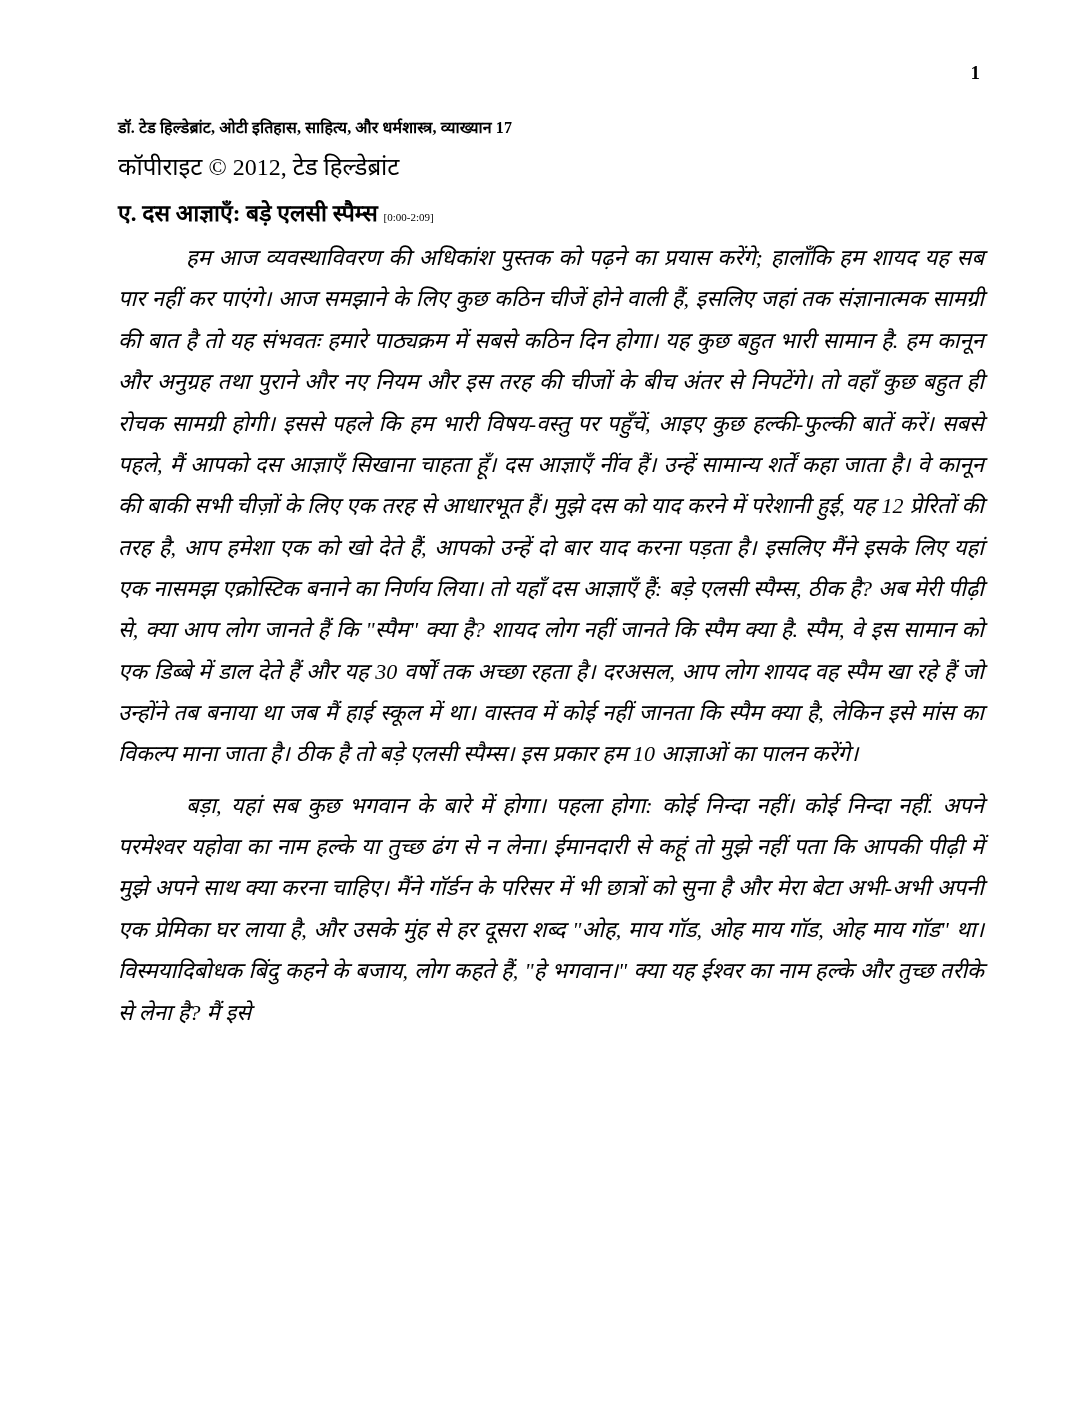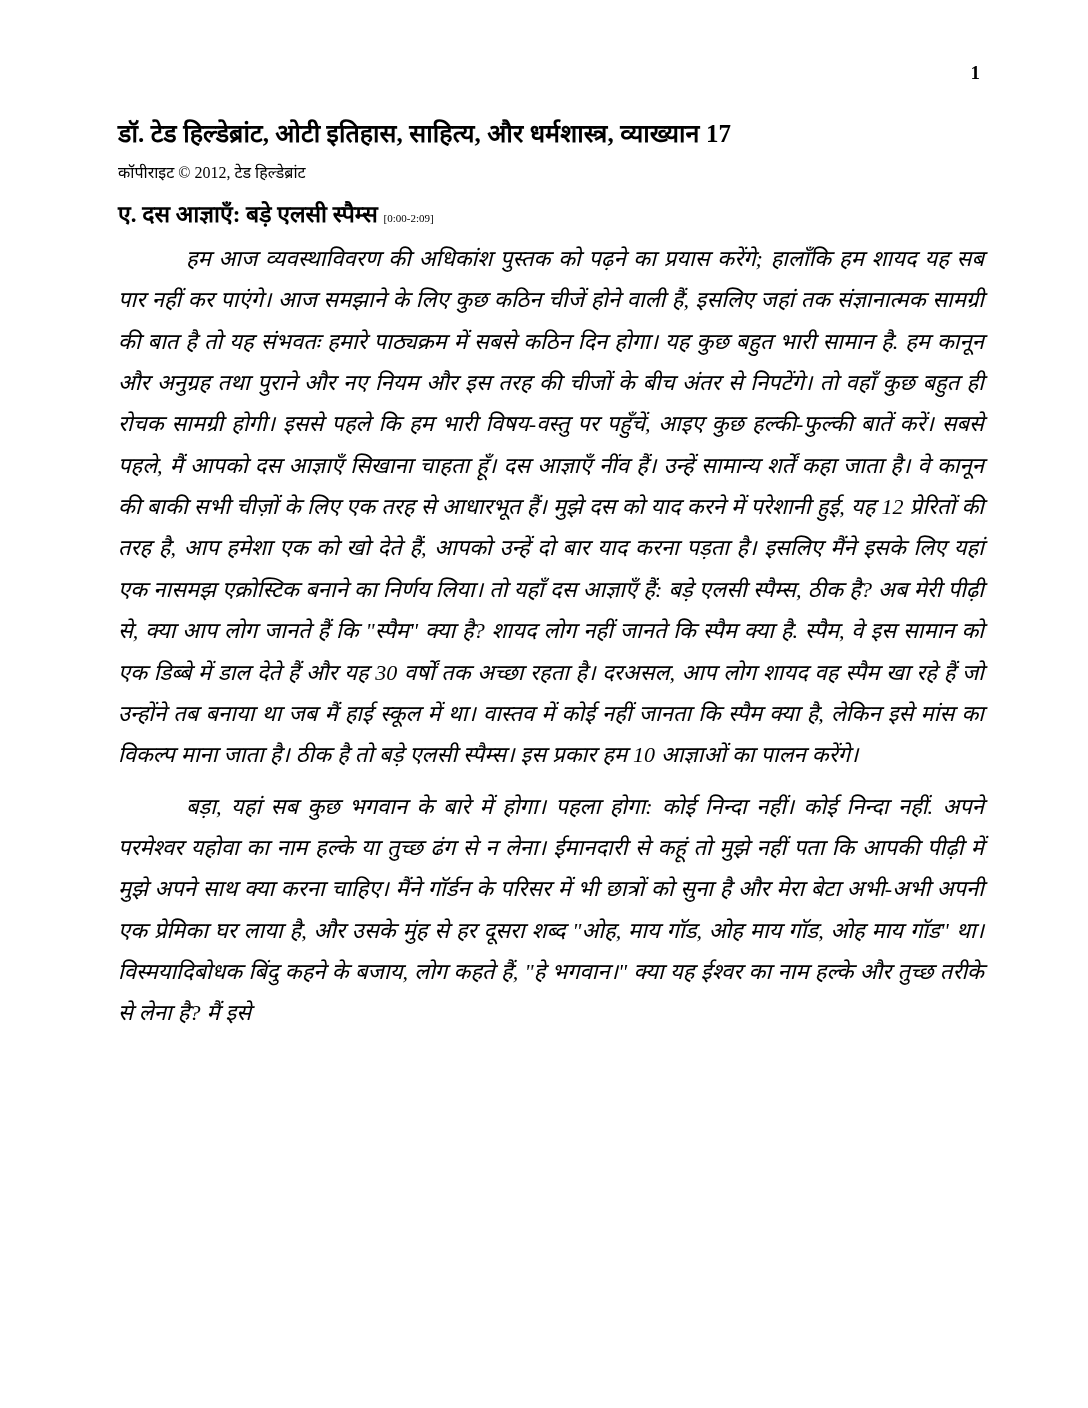--- a/index.html
+++ b/index.html
@@ -23,28 +23,28 @@
   .page-number {
     position: absolute;
     top: 62px;
     right: 108px;
     font-size: 19px;
     font-weight: bold;
     font-family: "Liberation Serif", "DejaVu Serif", serif;
   }
   .doc-title {
     margin: 62px 0 0 0;
-    font-size: 25px;
+    font-size: 16px;
     font-weight: bold;
     letter-spacing: 0.1px;
     line-height: 1.25;
   }
   .copyright {
     margin: 14px 0 0 0;
-    font-size: 16px;
+    font-size: 24px;
     line-height: 1.3;
   }
   .section-head {
     margin: 16px 0 0 0;
     font-size: 23px;
     font-weight: bold;
     line-height: 1.3;
   }
   .section-head .timecode {
     font-size: 11px;

